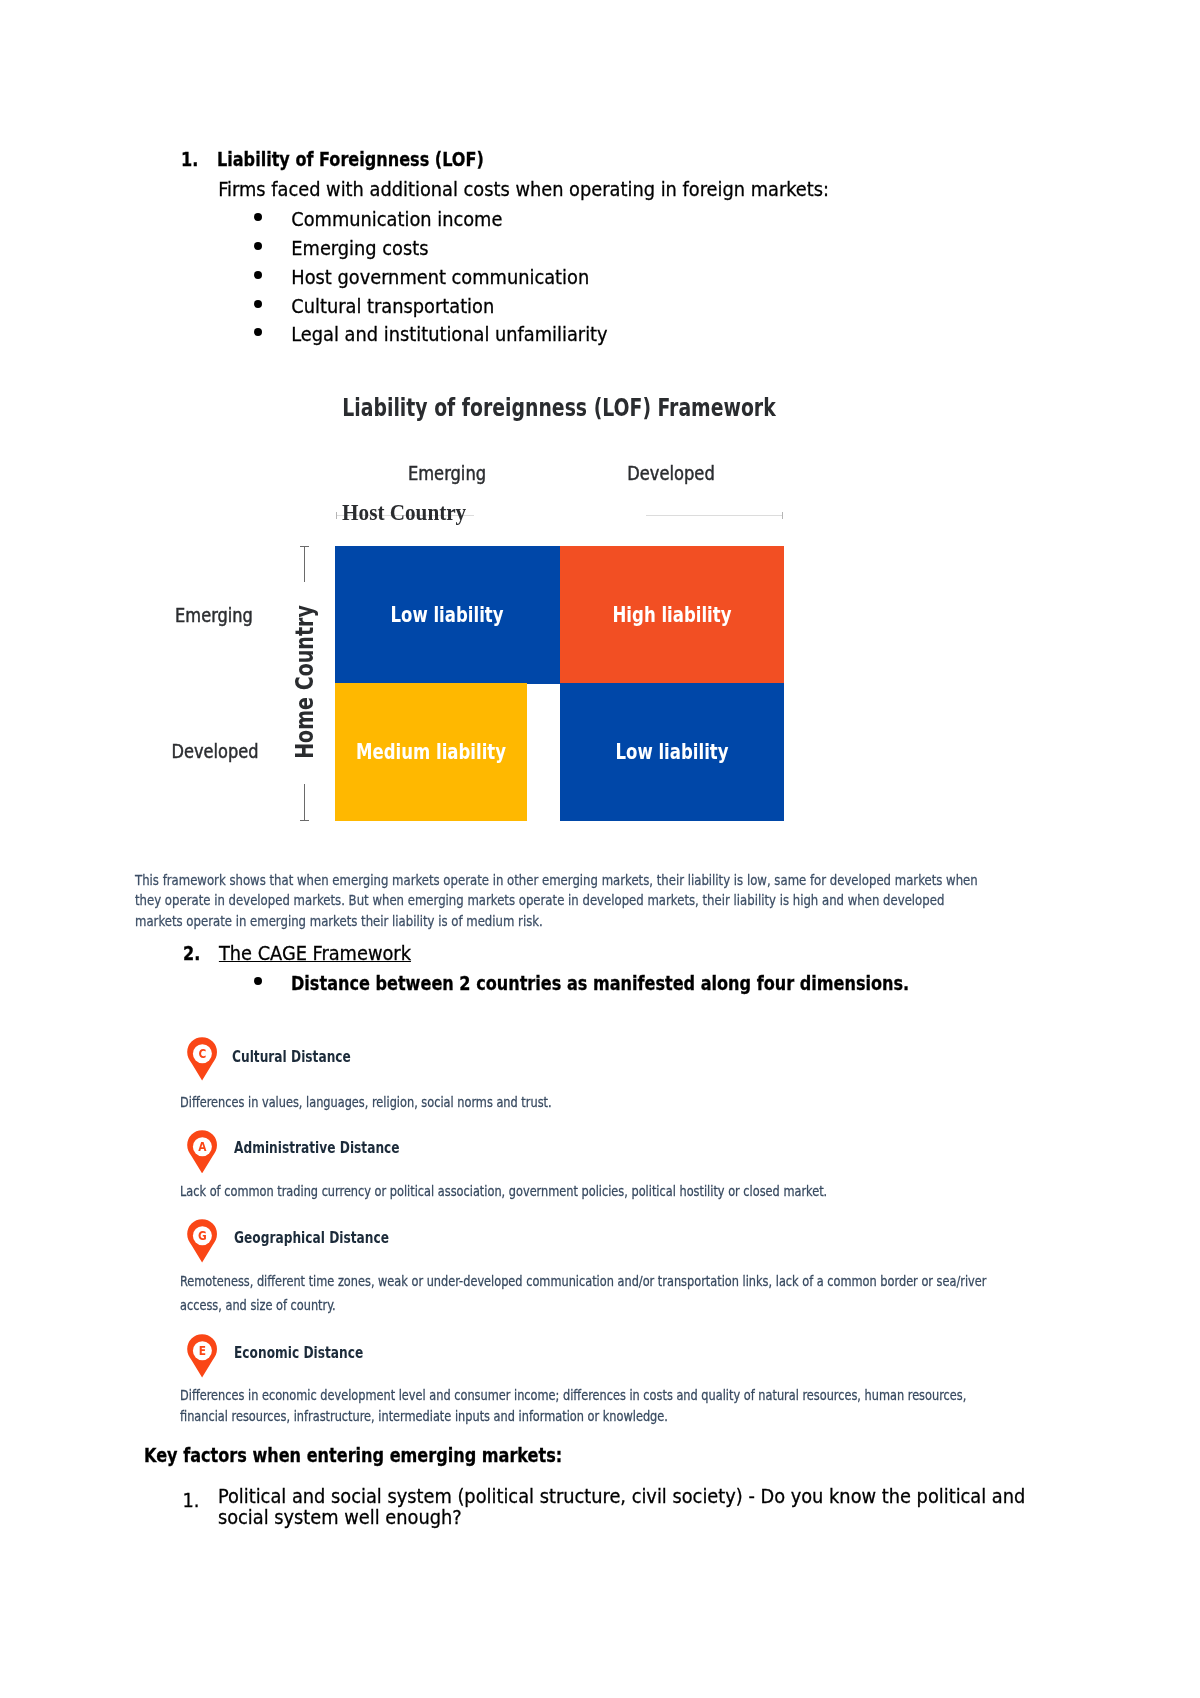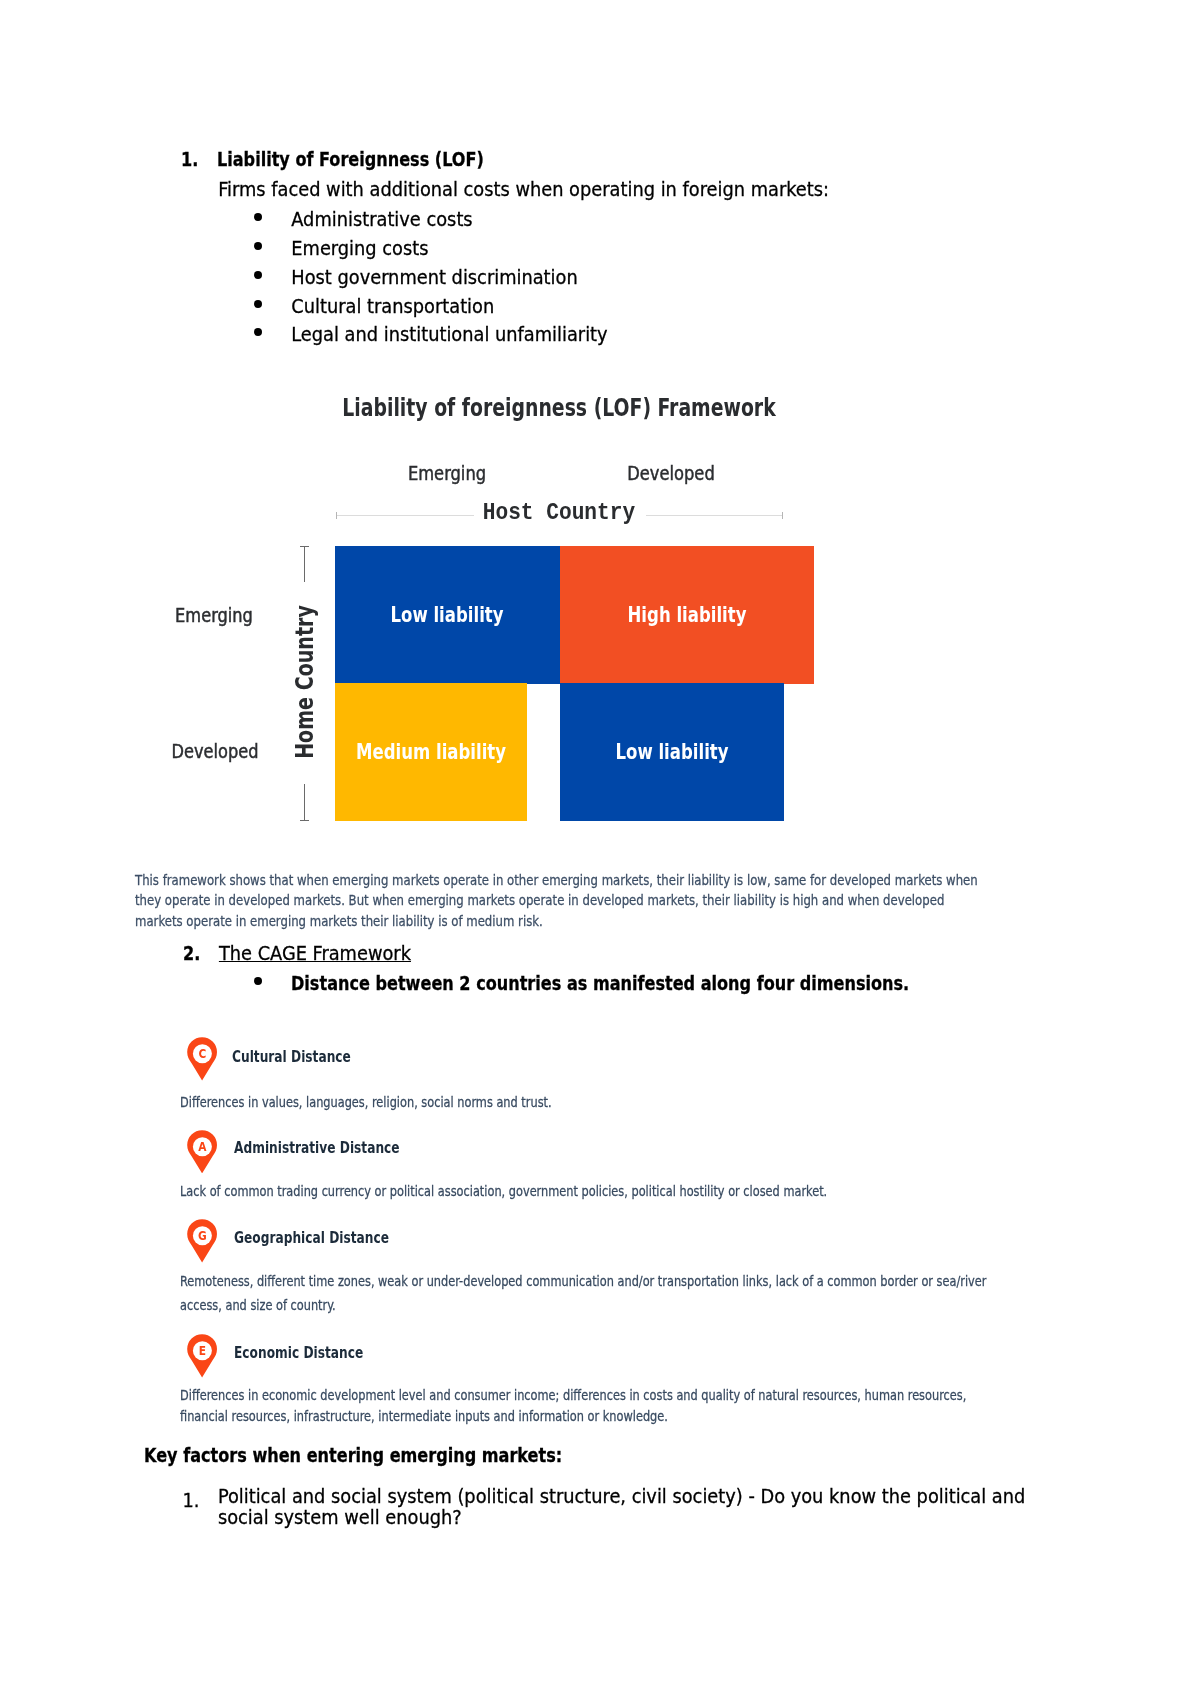--- a/index.html
+++ b/index.html
@@ -60,22 +60,22 @@
               -webkit-text-stroke:0.45px #2b2d30;
               text-align:center;transform:scaleX(0.935);transform-origin:50% 0;}
   .dg-cell{overflow:visible;text-align:right;}
   .dg-cell span{position:absolute;left:50%;top:50%;
                 font-family:"DejaVu Sans Condensed","DejaVu Sans",sans-serif;
                 font-size:21.6px;font-weight:bold;color:#ffffff;line-height:1;
                 white-space:nowrap;transform:translate(-50%,-50%) scaleX(0.852);}
   #ax-h{left:336px;top:515px;width:447px;height:1px;background:#dcdcdc;}
   #ax-h-l{left:336px;top:512px;width:1px;height:7px;background:#b5b5b5;}
   #ax-h-r{left:782px;top:512px;width:1px;height:7px;background:#b5b5b5;}
-  #ax-h-label{left:335px;top:501.4px;width:448px;text-align:center;
-              font-family:Liberation Mono, monospace;
+  #ax-h-label{left:335px;top:501.4px;width:448px;
+              font-family:Liberation Serif, serif;
               font-size:23.6px;font-weight:bold;color:#2a2c2f;line-height:1;}
   #ax-h-label span{display:inline-block;transform:scaleX(0.897);}
   #ax-h-mask{left:474px;top:501px;width:171.5px;height:26px;background:#fff;}
   #ax-v{left:304px;top:546px;width:1px;height:275px;background:#6a6a6a;}
   #ax-v-t{left:300px;top:546px;width:9px;height:1px;background:#6a6a6a;}
   #ax-v-b{left:300px;top:820px;width:9px;height:1px;background:#6a6a6a;}
   #ax-v-label{left:0px;top:0px;
               font-family:"DejaVu Sans Condensed","DejaVu Sans",sans-serif;
               font-size:25.5px;font-weight:bold;color:#2a2c2f;line-height:1;
               white-space:nowrap;transform-origin:0 0;}
@@ -87,25 +87,25 @@
   #s3-txt{left:217.9px;top:1486px;width:814px;line-height:21px;white-space:normal;}
 </style>
 </head>
 <body>
 
 <div class="abs wp b" id="s1-num">1.</div>
 <div class="abs wp b" id="s1-head">Liability of Foreignness (LOF)</div>
 <div class="abs wp" id="s1-lead">Firms faced with additional costs when operating in foreign markets:</div>
 <div id="s1-bullets">
     <div class="abs s1-bullet-dot" style="left: 253.7px; top: 212.8px;"></div>
-    <div class="abs wp s1-bullet-txt" style="top: 209.8px;">Administrative costs</div>
+    <div class="abs wp s1-bullet-txt" style="top: 209.8px;">Communication income</div>
     <div class="abs s1-bullet-dot" style="left: 253.7px; top: 241.9px;"></div>
     <div class="abs wp s1-bullet-txt" style="top: 238.9px;">Emerging costs</div>
     <div class="abs s1-bullet-dot" style="left: 253.7px; top: 270.5px;"></div>
-    <div class="abs wp s1-bullet-txt" style="top: 267.5px;">Host government discrimination</div>
+    <div class="abs wp s1-bullet-txt" style="top: 267.5px;">Host government communication</div>
     <div class="abs s1-bullet-dot" style="left: 253.7px; top: 299.5px;"></div>
     <div class="abs wp s1-bullet-txt" style="top: 296.5px;">Cultural transportation</div>
     <div class="abs s1-bullet-dot" style="left: 253.7px; top: 328.1px;"></div>
     <div class="abs wp s1-bullet-txt" style="top: 325.1px;">Legal and institutional unfamiliarity</div>
   </div>
 
 <div id="diagram">
   <div class="abs" id="ax-h"></div>
   <div class="abs" id="ax-h-l"></div>
   <div class="abs" id="ax-h-r"></div>
@@ -117,21 +117,21 @@
   <div class="abs" id="ax-v-mask"></div>
   <div class="abs" id="ax-v-label" style="left: 316.5px; top: 682px; transform: rotate(-90deg) scaleX(0.831) translate(-92.4688px, -100%);">Home Country</div>
 <div class="abs dg-title" style="left: -41.4px; top: 396.3px; width: 100%; text-align: center;">Liability of foreignness (LOF) Framework</div>
     <div class="abs dg-colhead" style="left: -153px; top: 463.7px; width: 100%; text-align: center;">Emerging</div>
     <div class="abs dg-colhead" style="left: 71px; top: 463.7px; width: 100%; text-align: center;">Developed</div>
     <div class="abs dg-rowhead" style="left: -385.8px; top: 605.6px; width: 100%; text-align: center;">Emerging</div>
     <div class="abs dg-rowhead" style="left: -385.5px; top: 742.2px; width: 100%; text-align: center;">Developed</div>
     <div class="abs dg-cell" style="left: 335px; top: 546px; width: 224.5px; height: 138.3px; background: rgb(0, 71, 168);">
       <span>Low liability</span>
     </div>
-    <div class="abs dg-cell" style="left: 559.5px; top: 546px; width: 224.5px; height: 138.3px; background: rgb(242, 79, 35); padding-left: 30px;">
+    <div class="abs dg-cell" style="left: 559.5px; top: 546px; width: 224.5px; height: 138.3px; background: rgb(242, 79, 35);">
       <span>High liability</span>
     </div>
     <div class="abs dg-cell" style="left: 335px; top: 682.8px; width: 192px; height: 138.3px; background: rgb(255, 184, 0);">
       <span>Medium liability</span>
     </div>
     <div class="abs dg-cell" style="left: 559.5px; top: 682.8px; width: 224.5px; height: 138.3px; background: rgb(0, 71, 168);">
       <span>Low liability</span>
     </div>
   </div>
 

